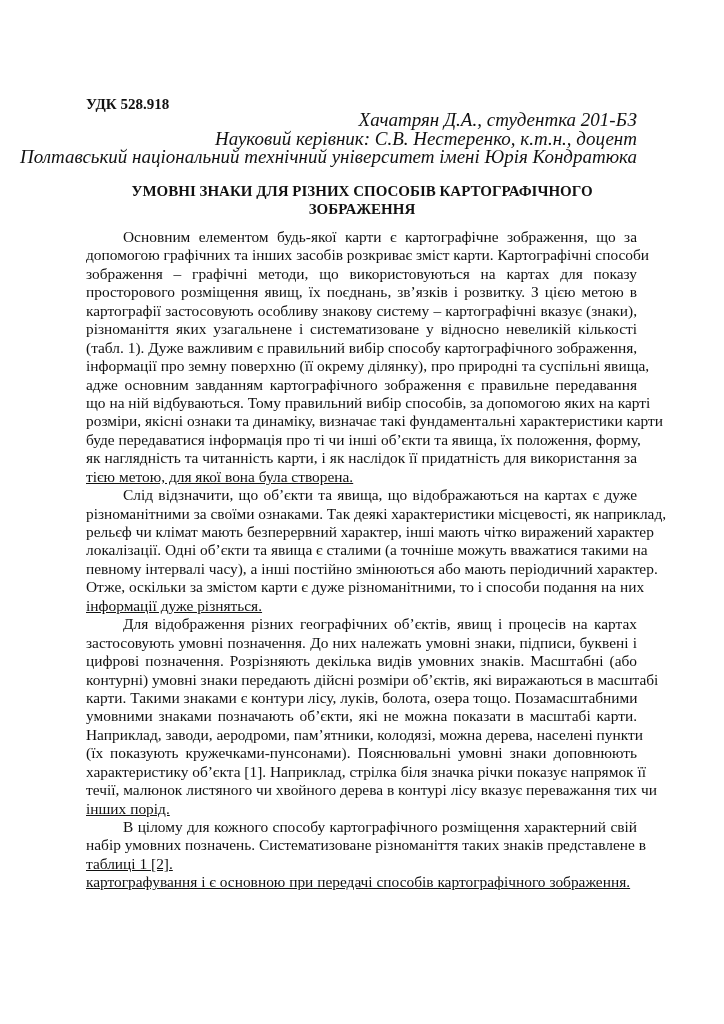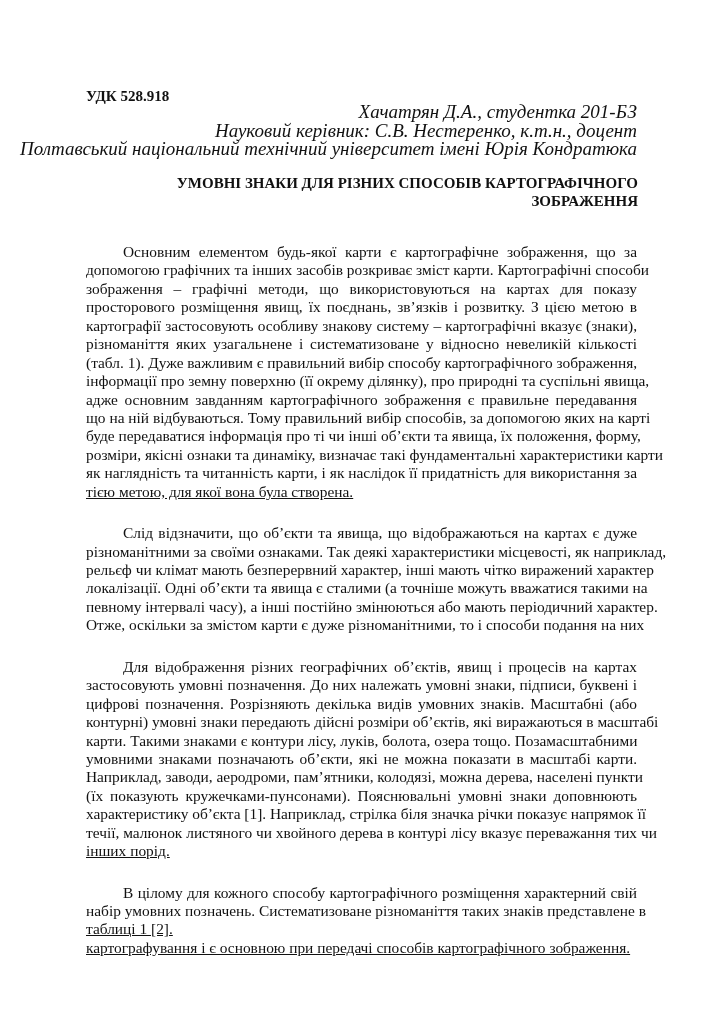--- a/index.html
+++ b/index.html
@@ -1,27 +1,27 @@
 <!DOCTYPE html>
 <html><head>
 <meta charset="utf-8">
 <style>
   html, body { margin:0; padding:0; background:#ffffff; }
   body { width:724px; height:1024px; position:relative; overflow:hidden;
          font-family:"Liberation Serif", "DejaVu Serif", serif; color:#111; }
-  .page { position:absolute; left:0; top:0; width:724px; height:880px; }
+  .page { position:absolute; left:0; top:8px; width:724px; height:880px; }
   .udk { position:absolute; left:86px; top:88px; font-weight:bold; font-size:15px; }
   .authors { position:absolute; right:87px; top:103px; text-align:right; font-style:italic;
              font-size:19px; line-height:18.5px; }
-  .title { position:absolute; left:86px; width:552px; top:174px; text-align:right;
+  .title { position:absolute; left:86px; width:552px; top:174px; text-align:center;
            font-weight:bold; font-size:15px; line-height:18px; }
   .body { position:absolute; left:86px; width:551px; top:220px; font-size:15.4px; line-height:18.45px; }
   .ln { display:block; text-align:justify; text-align-last:justify; white-space:nowrap; height:18.45px; }
   .ln.last { text-align-last:left;text-decoration:underline; }
-  .ln.ind { padding-left:37px;margin-top:23px; }
+  .ln.ind { padding-left:37px; }
   .ln.ind2 { padding-left:41px; }
 </style>
 </head>
 <body>
 
 <div class="page">
   <div class="udk">УДК 528.918</div>
 
   <div class="authors">
     <div>Хачатрян Д.А., студентка 201-БЗ</div>
@@ -39,32 +39,33 @@
         <span class="ln ind">Основним елементом будь-якої карти є картографічне зображення, що за</span>
         <span class="ln">допомогою графічних та інших засобів розкриває зміст карти. Картографічні способи</span>
         <span class="ln">зображення – графічні методи, що використовуються на картах для показу</span>
         <span class="ln">просторового розміщення явищ, їх поєднань, зв’язків і розвитку. З цією метою в</span>
         <span class="ln">картографії застосовують особливу знакову систему – картографічні вказує (знаки),</span>
         <span class="ln">різноманіття яких узагальнене і систематизоване у відносно невеликій кількості</span>
         <span class="ln">(табл. 1). Дуже важливим є правильний вибір способу картографічного зображення,</span>
         <span class="ln">інформації про земну поверхню (її окрему ділянку), про природні та суспільні явища,</span>
         <span class="ln">адже основним завданням картографічного зображення є правильне передавання</span>
         <span class="ln">що на ній відбуваються. Тому правильний вибір способів, за допомогою яких на карті</span>
+        <span class="ln">розміри, якісні ознаки та динаміку, визначає такі фундаментальні характеристики карти</span>
         <span class="ln">буде передаватися інформація про ті чи інші об’єкти та явища, їх положення, форму,</span>
-        <span class="ln">розміри, якісні ознаки та динаміку, визначає такі фундаментальні характеристики карти</span>
         <span class="ln">як наглядність та читанність карти, і як наслідок її придатність для використання за</span>
         <span class="ln last">тією метою, для якої вона була створена.</span>
       </div>
       <div>
         <span class="ln ind">Слід відзначити, що об’єкти та явища, що відображаються на картах є дуже</span>
         <span class="ln">різноманітними за своїми ознаками. Так деякі характеристики місцевості, як наприклад,</span>
         <span class="ln">рельєф чи клімат мають безперервний характер, інші мають чітко виражений характер</span>
         <span class="ln">локалізації. Одні об’єкти та явища є сталими (а точніше можуть вважатися такими на</span>
         <span class="ln">певному інтервалі часу), а інші постійно змінюються або мають періодичний характер.</span>
         <span class="ln">Отже, оскільки за змістом карти є дуже різноманітними, то і способи подання на них</span>
+        <span class="ln last">інформації дуже різняться.</span>
       </div>
       <div>
         <span class="ln ind">Для відображення різних географічних об’єктів, явищ і процесів на картах</span>
         <span class="ln">застосовують умовні позначення. До них належать умовні знаки, підписи, буквені і</span>
         <span class="ln">цифрові позначення. Розрізняють декілька видів умовних знаків. Масштабні (або</span>
         <span class="ln">контурні) умовні знаки передають дійсні розміри об’єктів, які виражаються в масштабі</span>
         <span class="ln">карти. Такими знаками є контури лісу, луків, болота, озера тощо. Позамасштабними</span>
         <span class="ln">умовними знаками позначають об’єкти, які не можна показати в масштабі карти.</span>
         <span class="ln">Наприклад, заводи, аеродроми, пам’ятники, колодязі, можна дерева, населені пункти</span>
         <span class="ln">(їх показують кружечками-пунсонами). Пояснювальні умовні знаки доповнюють</span>

